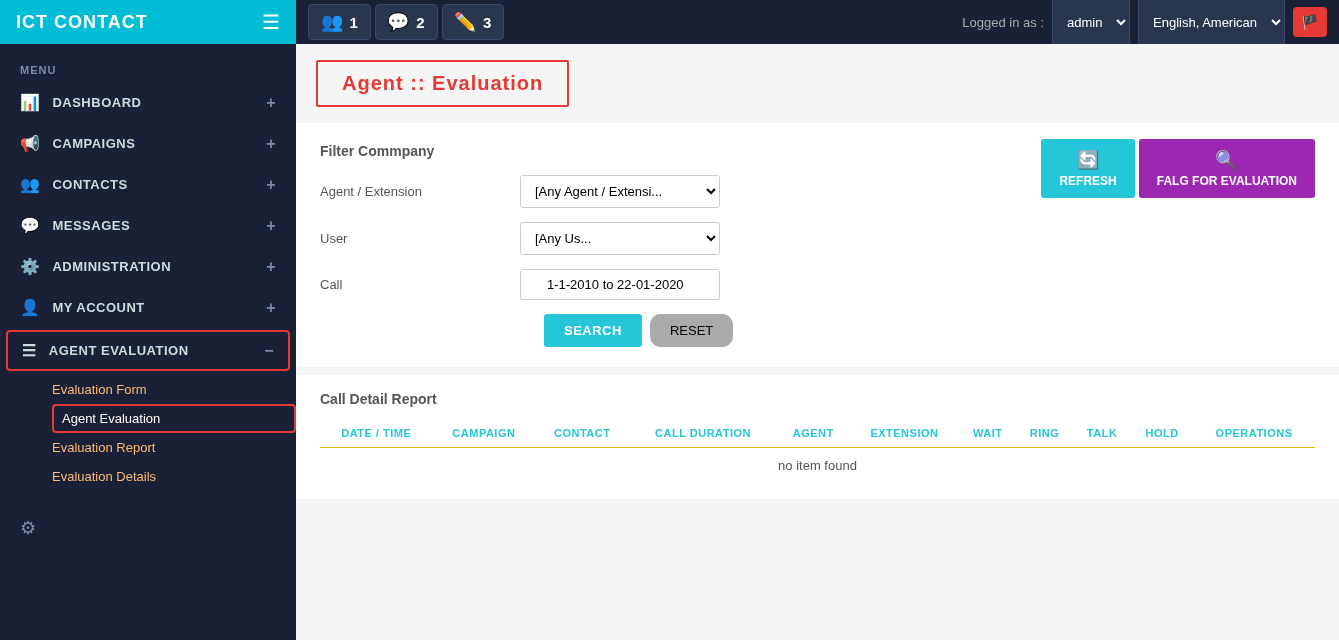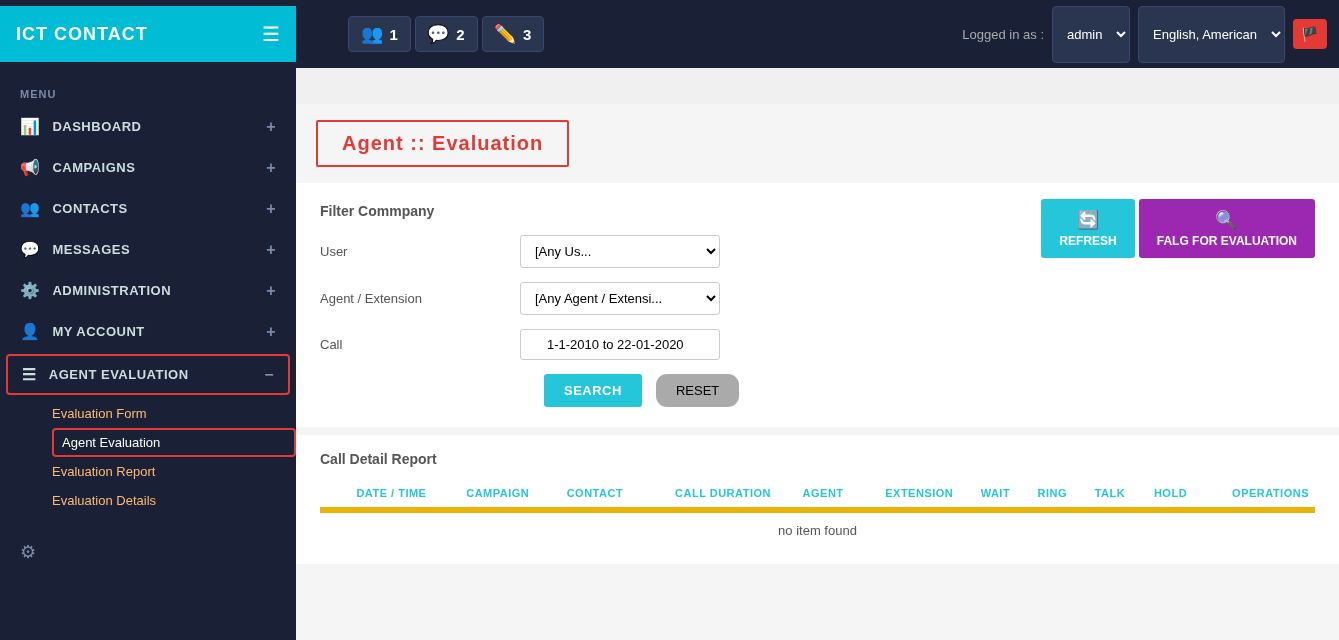--- a/index.html
+++ b/index.html
@@ -1,25 +1,24 @@
 <!DOCTYPE html>
 <html><head>
   <meta charset="utf-8">
   <style>
     * { box-sizing: border-box; margin: 0; padding: 0; }
     body { font-family: 'Segoe UI', Arial, sans-serif; background: #f0f0f0; display: flex; flex-direction: column; height: 640px; overflow: hidden; }
 
     
     .top-header {
       background: #1a2035;
-      height: 68px;
+      height: 44px;
       display: flex;
       align-items: center;
       flex-shrink: 0;
-      gap: 40px;
     }
     .brand-area {
       background: #00bcd4;
       width: 296px;
       height: 56px;
       display: flex;
       align-items: center;
       justify-content: space-between;
       padding: 0 16px;
       flex-shrink: 0;
@@ -156,21 +155,20 @@
       padding: 5px 8px;
       color: white;
     }
 
     
     .content-area {
       flex: 1;
       background: #f5f5f5;
       overflow-y: auto;
       padding: 0;
-      margin-top: 36px;
     }
 
     
     .page-title-box {
       border: 2px solid #e53935;
       display: inline-block;
       padding: 10px 24px;
       margin: 16px 20px;
       border-radius: 2px;
     }
@@ -217,21 +215,21 @@
       border: 1px solid #ccc;
       border-radius: 3px;
       padding: 7px 10px;
       font-size: 13px;
       width: 200px;
       background: white;
       cursor: pointer;
     }
     .action-btns {
       display: flex;
-      gap: 14px;
+      gap: 8px;
       margin-top: 8px;
       margin-left: 200px;
       padding-left: 24px;
     }
     .btn-search {
       background: #26c6da;
       color: white;
       border: none;
       border-radius: 3px;
       padding: 9px 20px;
@@ -304,23 +302,23 @@
       margin-bottom: 12px;
     }
     .report-table {
       width: 100%;
       border-collapse: collapse;
     }
     .report-table th {
       font-size: 11px;
       font-weight: bold;
       color: #26c6da;
-      text-align: right;
+      text-align: center;
       padding: 8px 6px;
-      border-bottom: 6px solid #eab308;
+      border-bottom: 1px solid #eab308;
       letter-spacing: 0.5px;
       white-space: nowrap;
     }
     .report-table td {
       padding: 10px 6px;
       font-size: 13px;
       color: #555;
       text-align: center;
     }
     .no-item {
@@ -450,30 +448,30 @@
           <span>REFRESH</span>
         </button>
         <button class="btn-flag-eval">
           <span class="btn-icon">🔍</span>
           <span>FALG FOR EVALUATION</span>
         </button>
       </div>
 
 
       <div class="filter-row">
+        <div class="filter-label">Agent / Extension</div>
+        <select class="filter-select">
+          <option>[Any Agent / Extensi...</option>
+        </select>
+      </div>
+
+      <div class="filter-row">
         <div class="filter-label">User</div>
         <select class="filter-select">
           <option>[Any Us...</option>
-        </select>
-      </div>
-
-      <div class="filter-row">
-        <div class="filter-label">Agent / Extension</div>
-        <select class="filter-select">
-          <option>[Any Agent / Extensi...</option>
         </select>
       </div>
 
       <div class="filter-row">
         <div class="filter-label">Call</div>
         <input class="filter-input" type="text" value="1-1-2010 to 22-01-2020" style="">
       </div>
 
       <div class="action-btns">
         <button class="btn-search">SEARCH</button>

